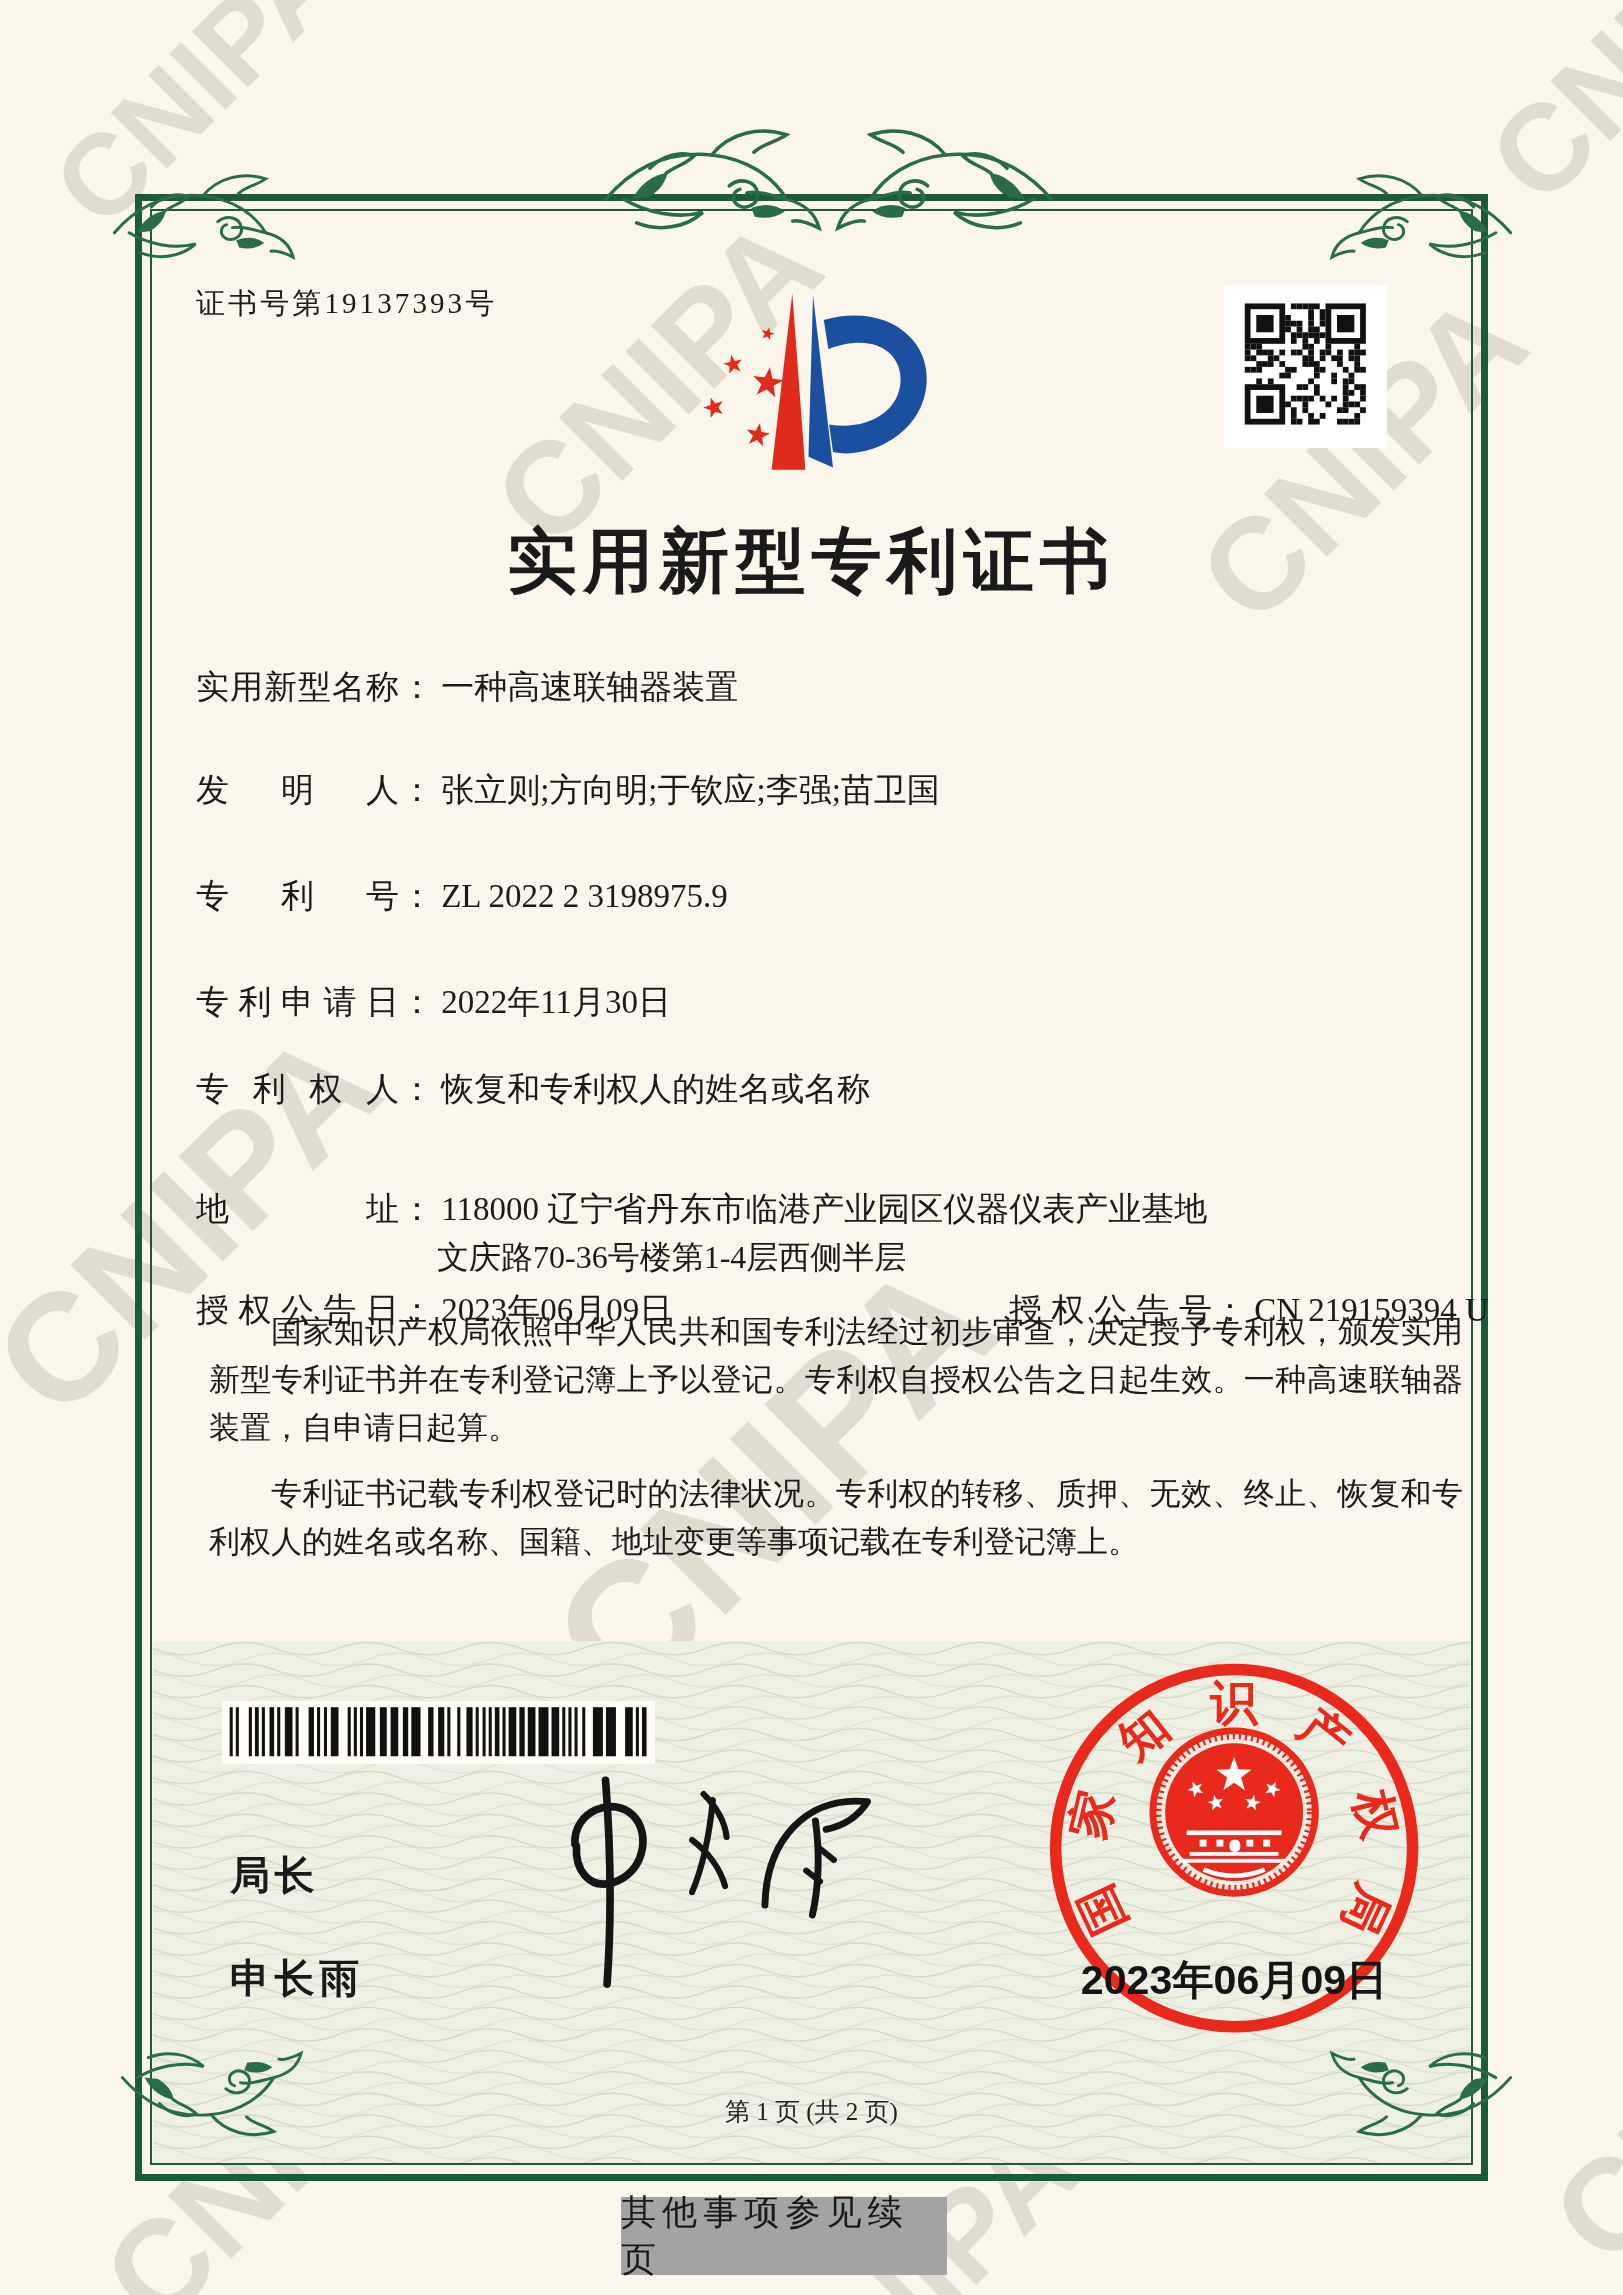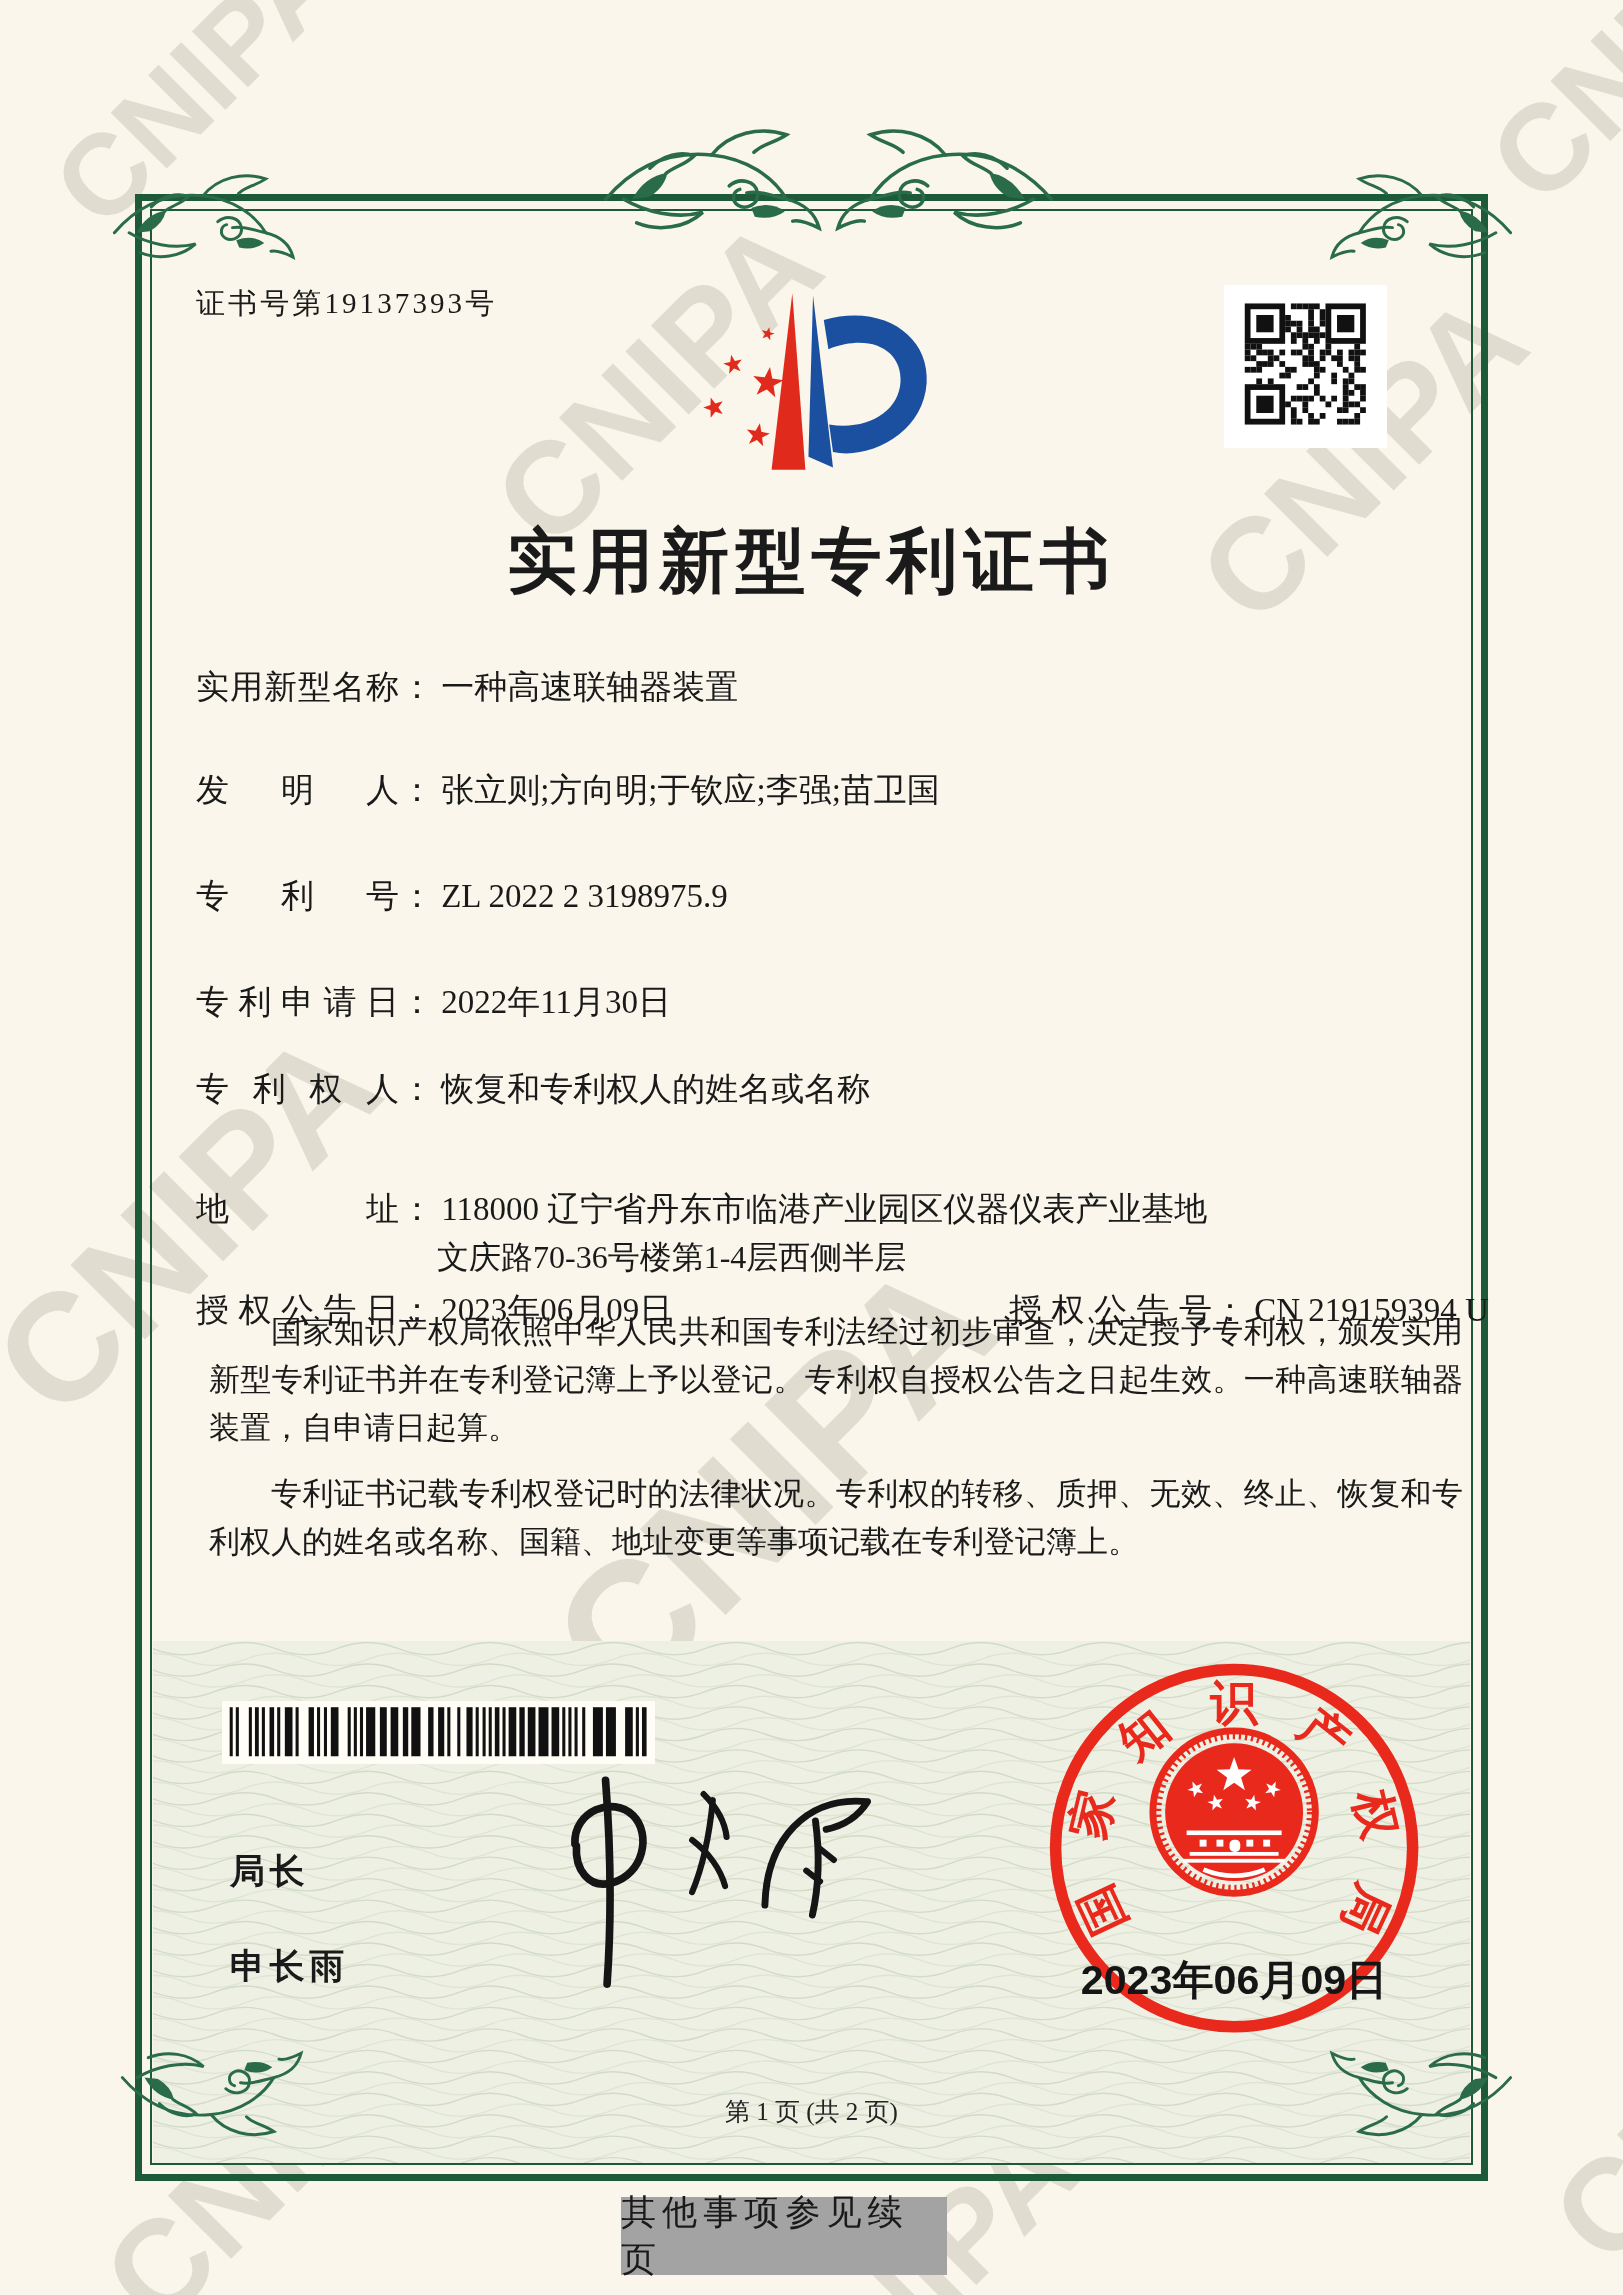--- a/index.html
+++ b/index.html
@@ -27,21 +27,21 @@
   .colon{padding:0 7.7px 0 1.5px;}
   .val{white-space:nowrap;}
   .val2{position:absolute;left:437px;top:1236px;font-size:32px;z-index:4;white-space:nowrap;}
   .grant2{position:absolute;left:813px;top:0;display:flex;align-items:baseline;}
   
   .paras{position:absolute;left:209px;top:1308px;width:1254px;z-index:4;}
   .paras p{margin:0 0 18.4px 0;font-size:31px;line-height:48px;text-indent:2em;text-align:justify;}
   
   .barcode{position:absolute;left:222px;top:1701px;z-index:4;}
   .signblock{position:absolute;left:230px;top:1848px;z-index:4;font-family:Liberation Serif, serif;
-      font-weight:bold;font-size:35px;letter-spacing:4.6px;}
+      font-weight:bold;font-size:40px;letter-spacing:4.6px;}
   .signblock div{margin-bottom:48px;}
   .signature{position:absolute;left:460px;top:1748px;z-index:4;}
   .seal{position:absolute;left:1041px;top:1655px;z-index:5;}
   .ringch{font-size:62px;font-weight:bold;fill:#e8291c;text-anchor:middle;
       font-family:"Liberation Serif",serif;}
   .pageinfo{position:absolute;left:0;right:0;top:2095px;text-align:center;font-size:25px;z-index:4;color:#222;}
   .notebox{position:absolute;left:621px;top:2197px;width:326px;height:78px;background:#a3a3a3;
       display:flex;align-items:center;justify-content:center;font-size:35px;letter-spacing:6.1px;z-index:4;}
 </style>
 </head>

